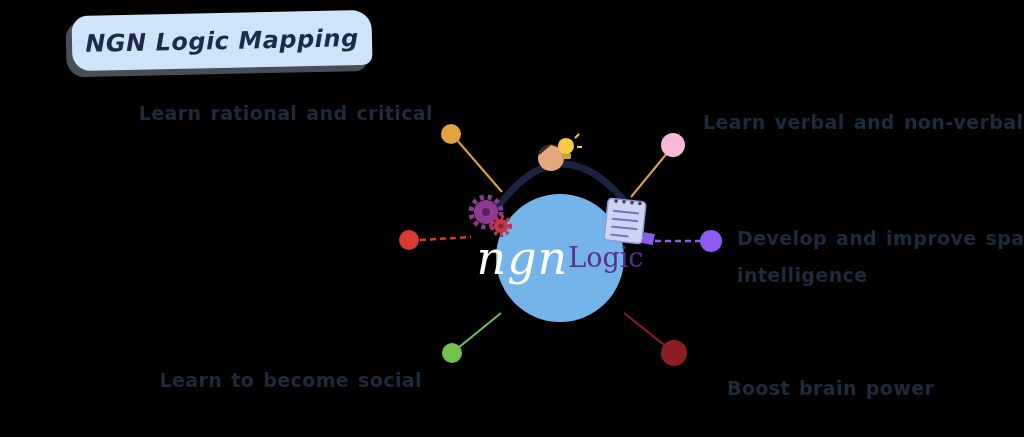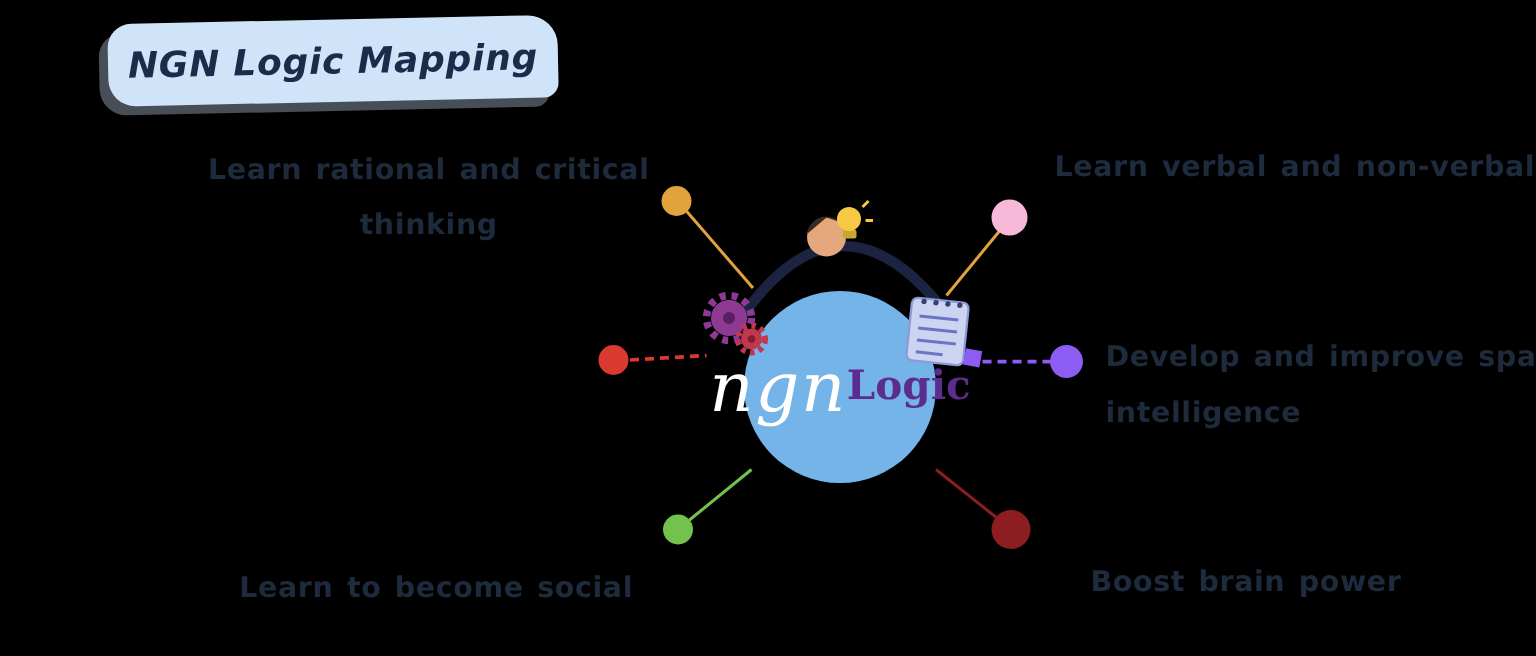--- a/index.html
+++ b/index.html
@@ -39,28 +39,28 @@
   .center-text {
     position:absolute; left:494px; top:196px; width:132px; height:124px;
     display:flex; flex-direction:row; align-items:center; justify-content:center;
     pointer-events:none;
   }
   .ngn {
     font-family:"DejaVu Serif", serif; font-style:italic;
     color:#ffffff; font-size:46px; line-height:1; letter-spacing:1px;
   }
   .logic {
-    font-family:"DejaVu Serif", serif; font-weight:bold;
+    font-family:"DejaVu Serif", serif; font-weight:normal;
     color:#5b2d8e; font-size:27px; line-height:1.2; margin-top:1px;
   }
 
   .lbl-tl { top:95px;  right:591px; }
-  .lbl-tr { top:93px;  left:703px;text-align:right; }
+  .lbl-tr { top:104px;  left:703px;text-align:right; }
   .lbl-mr { top:220px; left:737px; }
-  .lbl-bl { top:374px; right:602px; }
+  .lbl-bl { top:362px; right:602px; }
   .lbl-br { top:370px; left:692px;margin-left:35px; }
 </style>
 </head>
 <body>
 
 <div class="stage">
 
   <svg class="deco-layer" viewBox="0 0 1024 437">
 
     <line x1="457" y1="140" x2="502" y2="192" stroke-width="2" style="stroke: rgb(226, 162, 60);"></line>
@@ -118,21 +118,20 @@
 
   <div class="dot dot-tl" style="background-color: rgb(226, 162, 60);"></div>
   <div class="dot dot-tr" style="background-color: rgb(248, 184, 216);"></div>
   <div class="dot dot-ml" style="background-color: rgb(217, 57, 47);"></div>
   <div class="dot dot-mr" style="background-color: rgb(141, 92, 242);"></div>
   <div class="dot dot-bl" style="background-color: rgb(116, 194, 78);"></div>
   <div class="dot dot-br" style="background-color: rgb(140, 29, 32);"></div>
 
   <div class="label align-right lbl-tl">
     <div>Learn rational and critical</div>
-    <div>thinking</div>
   </div>
 
   <div class="label align-left lbl-tr">
     <div>Learn verbal and non-verbal</div>
   </div>
 
   <div class="label align-left lbl-mr">
     <div>Develop and improve spatial</div>
     <div>intelligence</div>
   </div>

